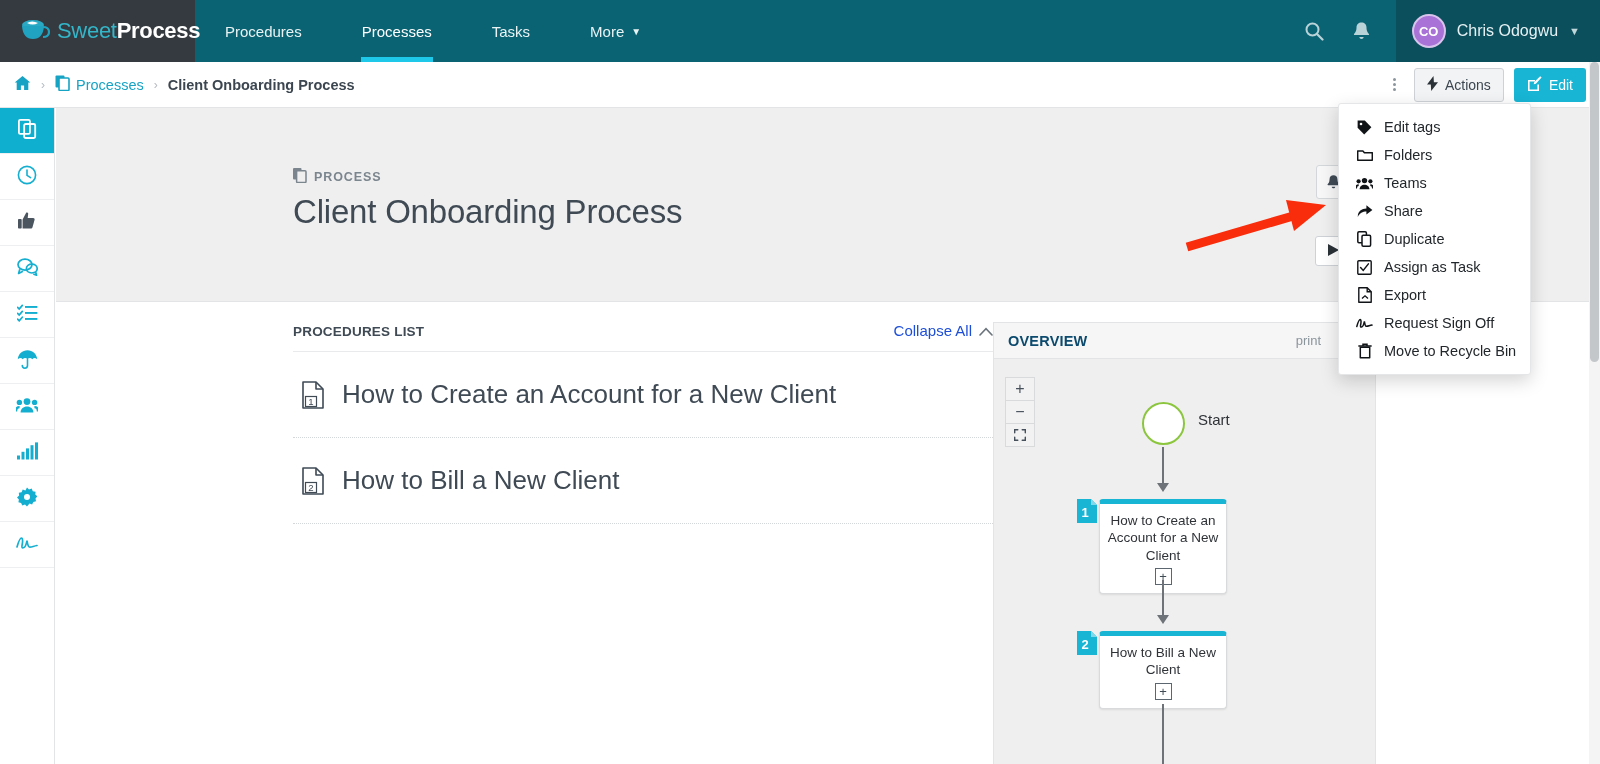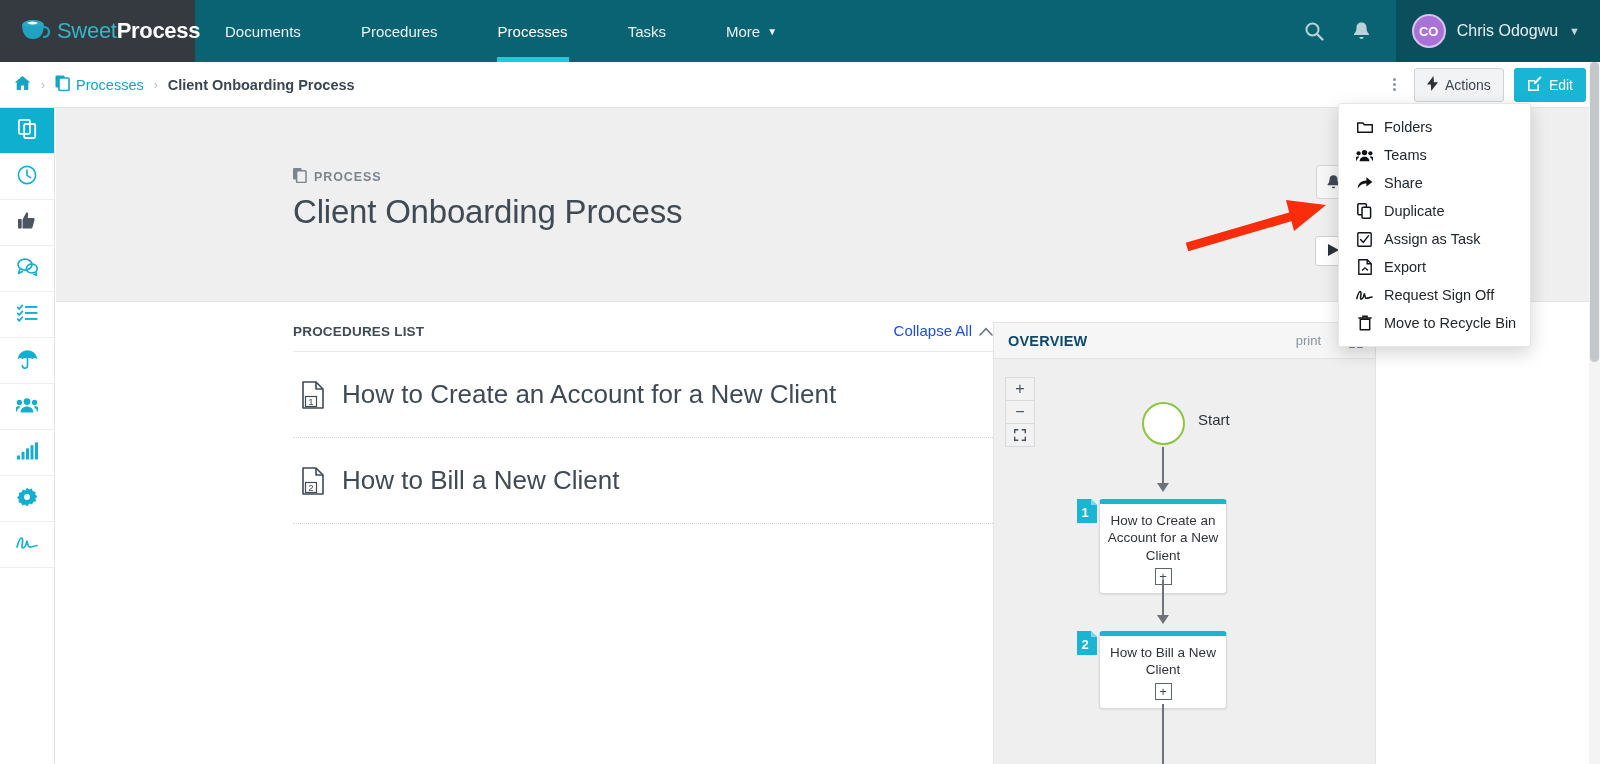--- a/index.html
+++ b/index.html
@@ -218,23 +218,20 @@
           <ellipse cx="13" cy="7" rx="11" ry="5" fill="#2aa9c4"></ellipse>
           <path d="M2 8 q1 13 11 13 q10 0 11 -13 z" fill="#1fa3c0"></path>
           <path d="M23 9 q6 0 6 5 q0 5 -6 5" fill="none" stroke="#1fa3c0" stroke-width="2.2"></path>
           <path d="M7 5 q5 -3 11 0 q-5 3 -11 0 z" fill="#ffffff"></path>
         </svg>
       </span>
       <span class="logo-text"><span class="s1">Sweet</span><span class="s2">Process</span></span>
     </div>
 
     <div class="nav-items">
-      <div class="nav-item">
-          <span>Documents</span>
-        </div>
       <div class="nav-item">
           <span>Procedures</span>
         </div>
       <div class="nav-item active">
           <span>Processes</span>
         </div>
       <div class="nav-item">
           <span>Tasks</span>
         </div>
       <div class="nav-item">
@@ -545,20 +542,29 @@
 
           <div class="connector" style="top:345px; height:60px;"></div>
         </div>
       </div>
     </div>
   </div>
 
   <div class="dropdown">
     <div class="dd-item">
       <span class="dd-ico">
+        <svg width="15" height="15" viewBox="0 0 15 15">
+            <path d="M0.6 0.6h7.2l6.6 6.6-7.2 7.2L0.6 7.8z" fill="currentColor"></path>
+            <circle cx="4" cy="4" r="1.3" fill="#ffffff"></circle>
+          </svg>
+      </span>
+      <span>Edit tags</span>
+    </div>
+    <div class="dd-item">
+      <span class="dd-ico">
         <svg width="16" height="13" viewBox="0 0 16 13">
             <path d="M0.7 1.9h5.2l1.5 1.8h7.9v7.5H0.7z" fill="none" stroke="currentColor" stroke-width="1.5" stroke-linejoin="round"></path>
           </svg>
       </span>
       <span>Folders</span>
     </div>
     <div class="dd-item">
       <span class="dd-ico">
         <svg width="17" height="13" viewBox="0 0 17 13">
             <circle cx="8.5" cy="3.6" r="2.7" fill="currentColor"></circle>

